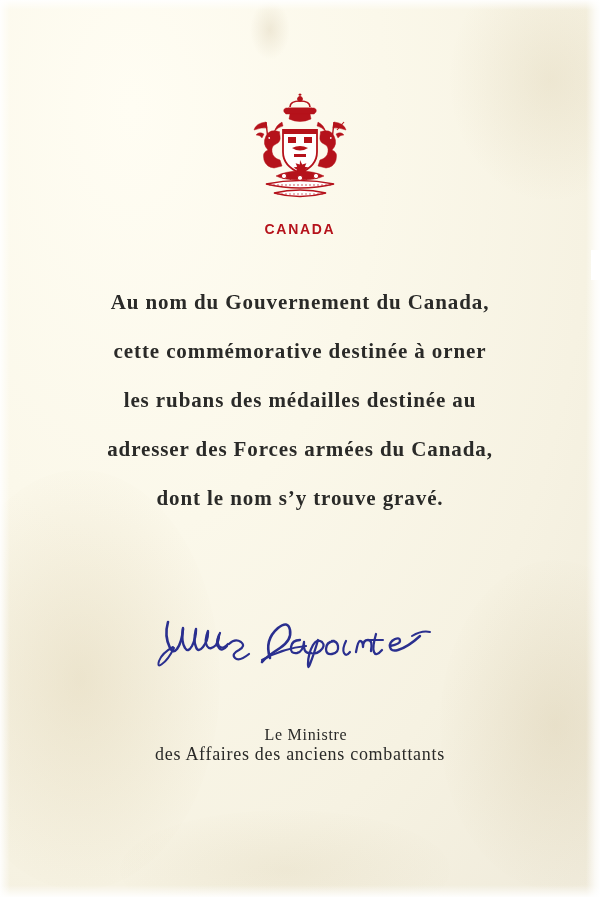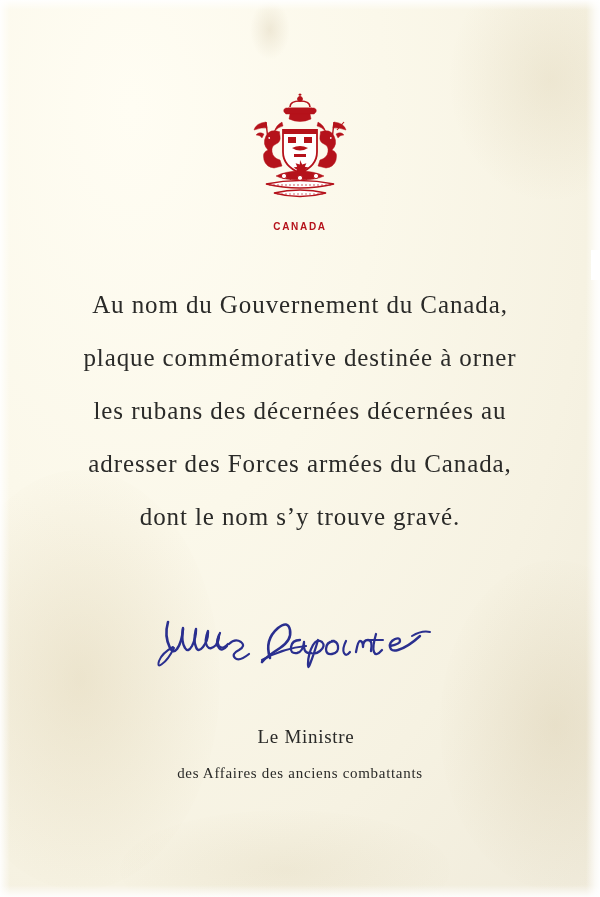--- a/index.html
+++ b/index.html
@@ -74,43 +74,43 @@
     text-align: center;
   }
   #crest {
     width: 128px;
     height: 118px;
     display: inline-block;
   }
   #crest-caption {
     margin-top: 7px;
     font-family: "Liberation Sans", sans-serif;
-    font-size: 10px;
+    font-size: 14px;
     letter-spacing: 1.7px;
     color: #b5121b;
     font-weight: 700;
   }
 
   
   #body-text {
     position: absolute;
     left: 50px;
     right: 50px;
     top: 292px;
     text-align: center;
     color: #2a2a28;
   }
   #body-text .line {
     font-family: "Liberation Serif", serif;
-    font-size: 25px;
+    font-size: 21px;
     letter-spacing: 0.9px;
     line-height: 1;
     margin-bottom: 28px;
     white-space: nowrap;
-    font-weight: 400;
+    font-weight: 700;
   }
   #body-text .line:last-child { margin-bottom: 16px; }
 
   
   #signature {
     position: absolute;
     left: 0; right: 0;
     top: 608px;
     text-align: center;
     height: 70px;
@@ -120,31 +120,31 @@
   
   #closing {
     position: absolute;
     left: 0; right: 0;
     top: 726px;
     text-align: center;
     color: #2a2a28;
   }
   #closing .c1 {
     font-family: "Liberation Serif", serif;
-    font-size: 19px;
+    font-size: 16px;
     letter-spacing: 0.7px;
     line-height: 1.15;
     margin-left: 12px;
   }
   #closing .c2 {
     font-family: "Liberation Serif", serif;
-    font-size: 15px;
+    font-size: 18px;
     letter-spacing: 0.7px;
     line-height: 1.15;
-    margin-top: 17px;
+    margin-top: 0;
   }
 </style>
 </head>
 <body>
 
 <div id="page">
 
   <div class="stain s1"></div>
   <div class="stain s2"></div>
   <div class="stain s3"></div>
@@ -200,22 +200,22 @@
 
         <path d="M38 101 q26 -6 52 0 q-26 7 -52 0 z" fill="#ffffff" stroke-width="1.4"></path>
         <path d="M41 102 h46" stroke-width="0.6" stroke-dasharray="2 2"></path>
       </g>
     </svg>
     <div id="crest-caption">CANADA</div>
   </div>
 
   <div id="body-text">
     <div class="line">Au nom du Gouvernement du Canada,</div>
-    <div class="line">plaque commémorative destinée à orner</div>
-    <div class="line">les rubans des décernées décernées au</div>
+    <div class="line">cette commémorative destinée à orner</div>
+    <div class="line">les rubans des médailles destinée au</div>
     <div class="line">adresser des Forces armées du Canada,</div>
     <div class="line">dont le nom s’y trouve gravé.</div>
   </div>
 
   <div id="signature">
     <svg width="300" height="68" viewBox="0 0 300 68">
       <g fill="none" stroke="#2a2f8f" stroke-linecap="round" stroke-linejoin="round">
 
         <path d="M18 14 q-4 14 2 26 q3 6 7 1 q5 -7 6 -20" stroke-width="2.6"></path>
         <path d="M33 20 q-2 14 2 20 q3 5 7 -2 q4 -8 4 -16" stroke-width="2.4"></path>

